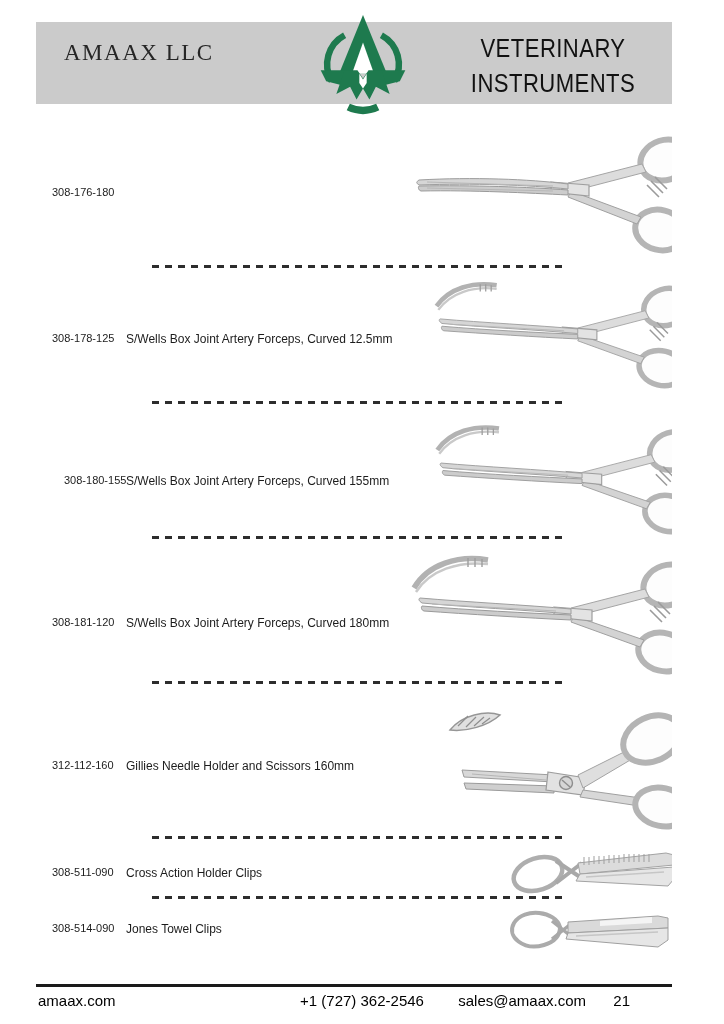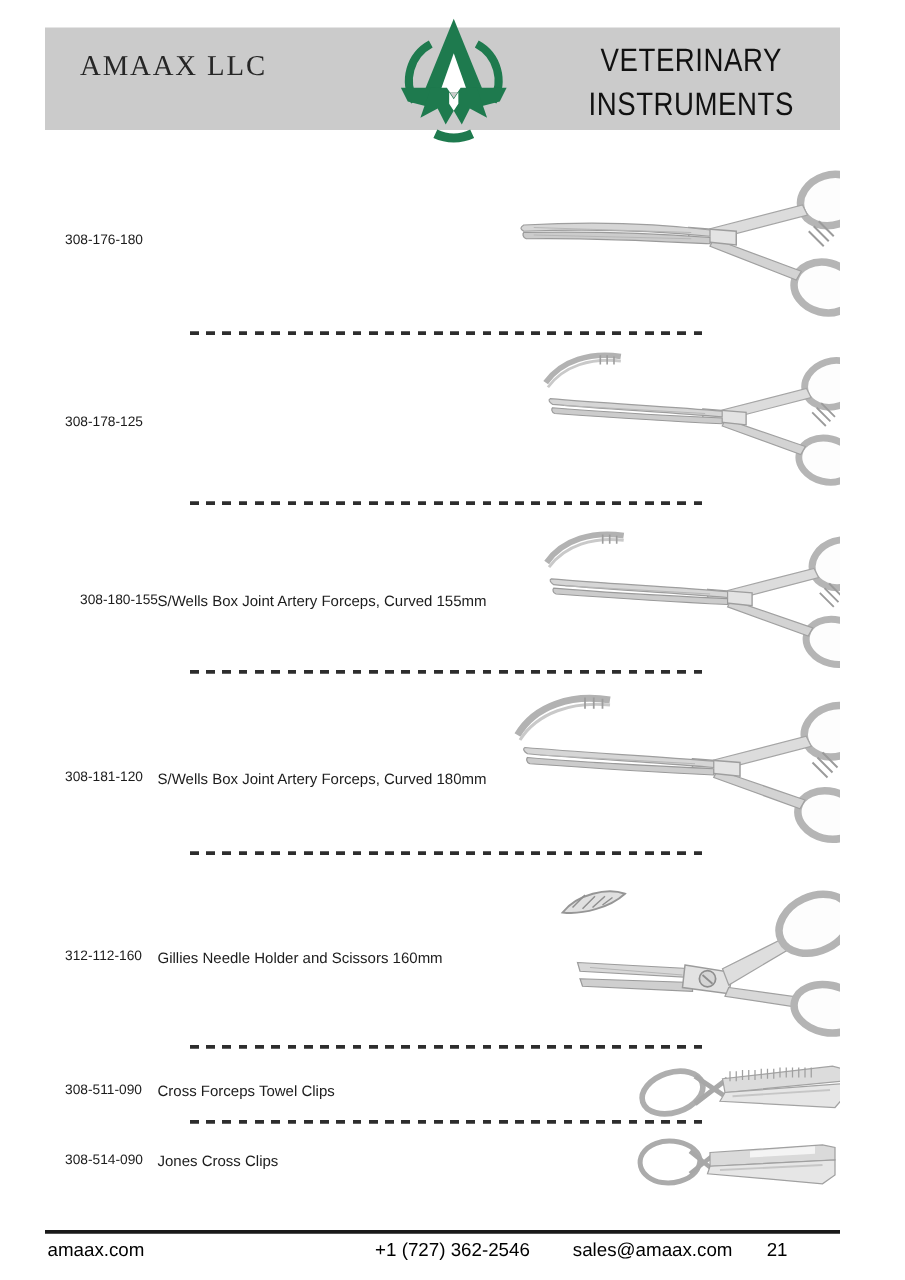--- a/index.html
+++ b/index.html
@@ -86,20 +86,21 @@
       <polygon points="148,49 186,52 186,63 148,59" fill="#e3e3e3" stroke="#9e9e9e" stroke-width="1.2"></polygon>
       <path d="M16,47 C70,44 125,46 165,51 L165,56 C125,52 70,50 16,52 C13,50 13,49 16,47 Z" fill="#d6d6d6" stroke="#9e9e9e" stroke-width="1"></path>
       <path d="M16,53 C70,52 125,54 165,57 L165,62 C125,60 70,57 18,58 C15,57 15,54 16,53 Z" fill="#cccccc" stroke="#9a9a9a" stroke-width="1"></path>
       <path d="M24,49 L150,53 M24,55 L150,58" stroke="#b7b7b7" stroke-width="1"></path>
     </svg>
   </div>
 
   <div class="abs dash-sep" style="top:265px;"></div>
 
   <span class="abs part-number" style="left:52px; top:332px;">308-178-125</span>
+  <span class="abs part-desc" style="left:126px; top:332px;">S/Wells Box Joint Artery Forceps, Curved 12.5mm</span>
   <div class="abs illus" style="left:420px; top:277px; width:290px; height:113px;">
     <svg viewBox="0 0 302 124">
       <g>
         <path d="M10,32 C24,12 50,5 76,9" fill="none" stroke="#b2b2b2" stroke-width="5"></path>
         <path d="M12,36 C26,17 50,10 76,13" fill="none" stroke="#c9c9c9" stroke-width="2.5"></path>
         <path d="M58,8 v8 M64,8 v8 M70,9 v7" stroke="#9d9d9d" stroke-width="1.4"></path>
       </g>
       <ellipse cx="262" cy="33" rx="25" ry="20" transform="rotate(-18 262 33)" fill="#fdfdfd" stroke="#b5b5b5" stroke-width="6"></ellipse>
       <ellipse cx="257" cy="100" rx="25" ry="19" transform="rotate(14 257 100)" fill="#fdfdfd" stroke="#b5b5b5" stroke-width="6"></ellipse>
       <polygon points="165,56 239,37 243,45 170,64" fill="#dcdcdc" stroke="#a5a5a5" stroke-width="1"></polygon>
@@ -177,36 +178,36 @@
       <polygon points="142,73 196,46 201,54 147,86" fill="#dedede" stroke="#a2a2a2" stroke-width="1"></polygon>
       <polygon points="147,88 212,97 210,105 144,95" fill="#d8d8d8" stroke="#a0a0a0" stroke-width="1"></polygon>
       <ellipse cx="216" cy="37" rx="30" ry="22" transform="rotate(-25 216 37)" fill="#fdfdfd" stroke="#b4b4b4" stroke-width="6"></ellipse>
       <ellipse cx="226" cy="105" rx="27" ry="19" transform="rotate(12 226 105)" fill="#fdfdfd" stroke="#b4b4b4" stroke-width="6"></ellipse>
     </svg>
   </div>
 
   <div class="abs dash-sep" style="top:836px;"></div>
 
   <span class="abs part-number" style="left:52px; top:866px;">308-511-090</span>
-  <span class="abs part-desc" style="left:126px; top:866px;">Cross Forceps Towel Clips</span>
+  <span class="abs part-desc" style="left:126px; top:866px;">Cross Action Holder Clips</span>
   <div class="abs illus" style="left:504px; top:841px; width:200px; height:57px;">
     <svg viewBox="0 0 200 57">
       <ellipse cx="34" cy="33" rx="25" ry="16" transform="rotate(-18 34 33)" fill="none" stroke="#aeaeae" stroke-width="4.5"></ellipse>
       <path d="M52,20 L76,36 M52,42 L78,22" stroke="#a8a8a8" stroke-width="4"></path>
       <polygon points="74,22 162,12 170,14 170,24 76,33" fill="#dcdcdc" stroke="#a3a3a3" stroke-width="1"></polygon>
       <path d="M80,16 v8 M85,16 v8 M90,15 v8 M95,15 v8 M100,15 v8 M105,14 v8 M110,14 v8 M115,14 v8 M120,13 v8 M125,13 v8 M130,13 v8 M135,13 v8 M140,13 v8 M145,13 v8" stroke="#9f9f9f" stroke-width="1"></path>
       <polygon points="76,33 170,26 170,38 164,45 72,40" fill="#e6e6e6" stroke="#a3a3a3" stroke-width="1"></polygon>
       <path d="M82,36 L160,31" stroke="#c6c6c6" stroke-width="1.5"></path>
     </svg>
   </div>
 
   <div class="abs dash-sep" style="top:896px;"></div>
 
   <span class="abs part-number" style="left:52px; top:922px;">308-514-090</span>
-  <span class="abs part-desc" style="left:126px; top:922px;">Jones Cross Clips</span>
+  <span class="abs part-desc" style="left:126px; top:922px;">Jones Towel Clips</span>
   <div class="abs illus" style="left:502px; top:899px; width:192px; height:62px;">
     <svg viewBox="0 0 192 62">
       <path d="M58,28 C54,12 22,8 12,24 C4,38 22,52 42,46 C52,43 58,37 58,28 Z" fill="none" stroke="#ababab" stroke-width="4"></path>
       <path d="M50,22 L70,38 M50,40 L70,24" stroke="#a8a8a8" stroke-width="3.5"></path>
       <polygon points="66,23 156,17 166,19 166,29 66,34" fill="#dadada" stroke="#a0a0a0" stroke-width="1"></polygon>
       <polygon points="98,22 150,18 150,24 98,27" fill="#f4f4f4"></polygon>
       <polygon points="66,34 166,29 166,41 156,48 64,40" fill="#e6e6e6" stroke="#a0a0a0" stroke-width="1"></polygon>
       <path d="M74,37 L156,33" stroke="#c6c6c6" stroke-width="1.5"></path>
     </svg>
   </div>

